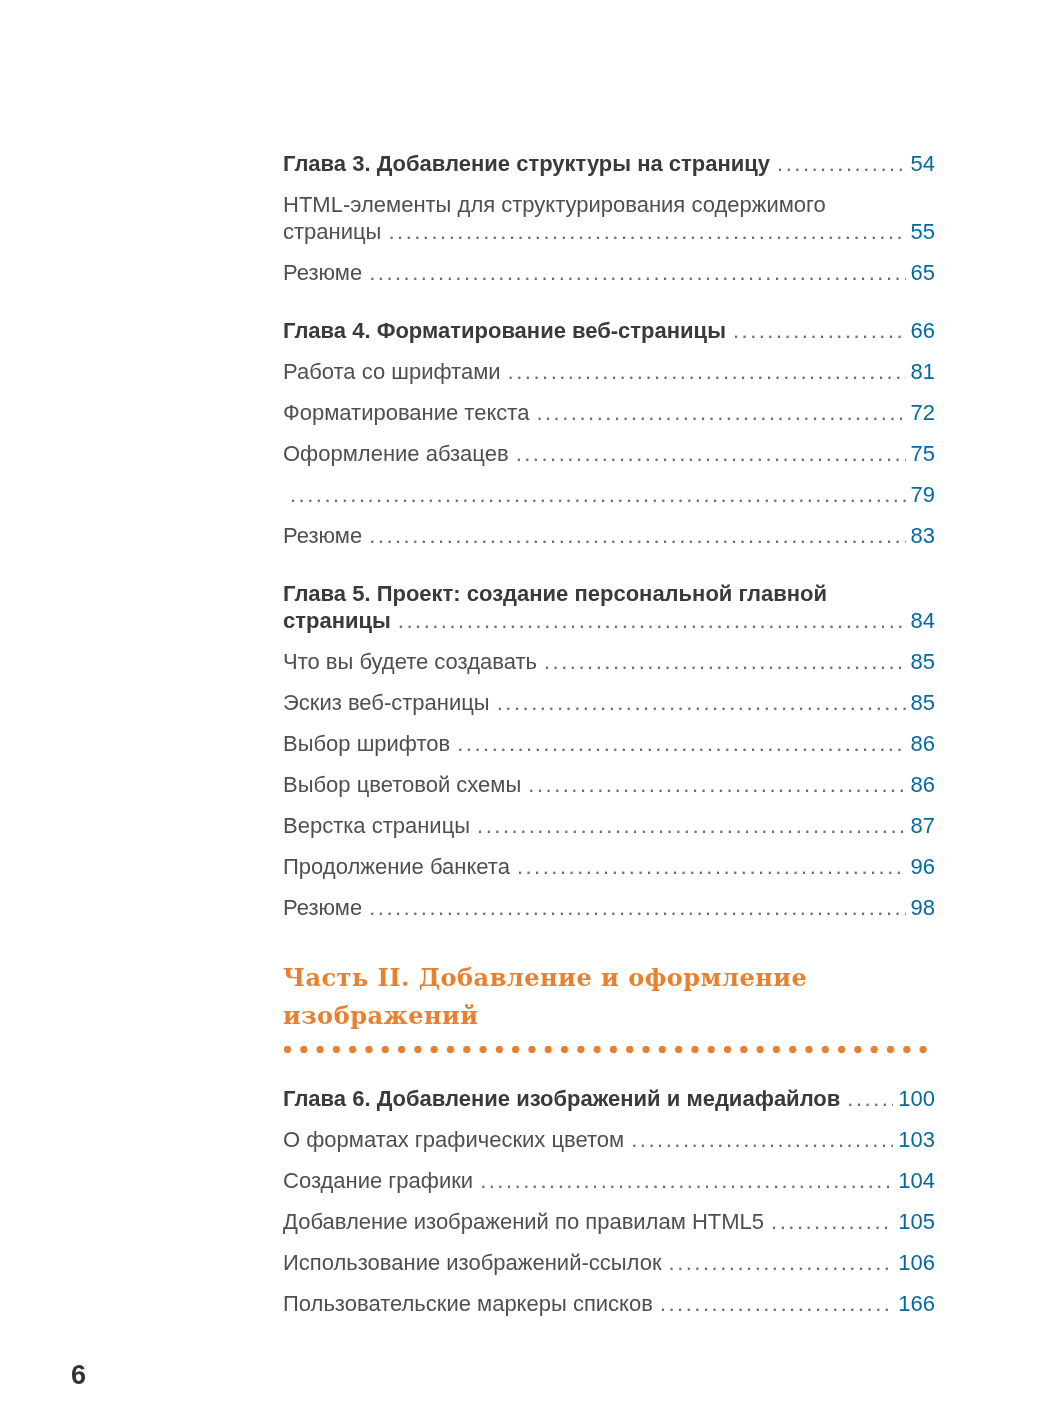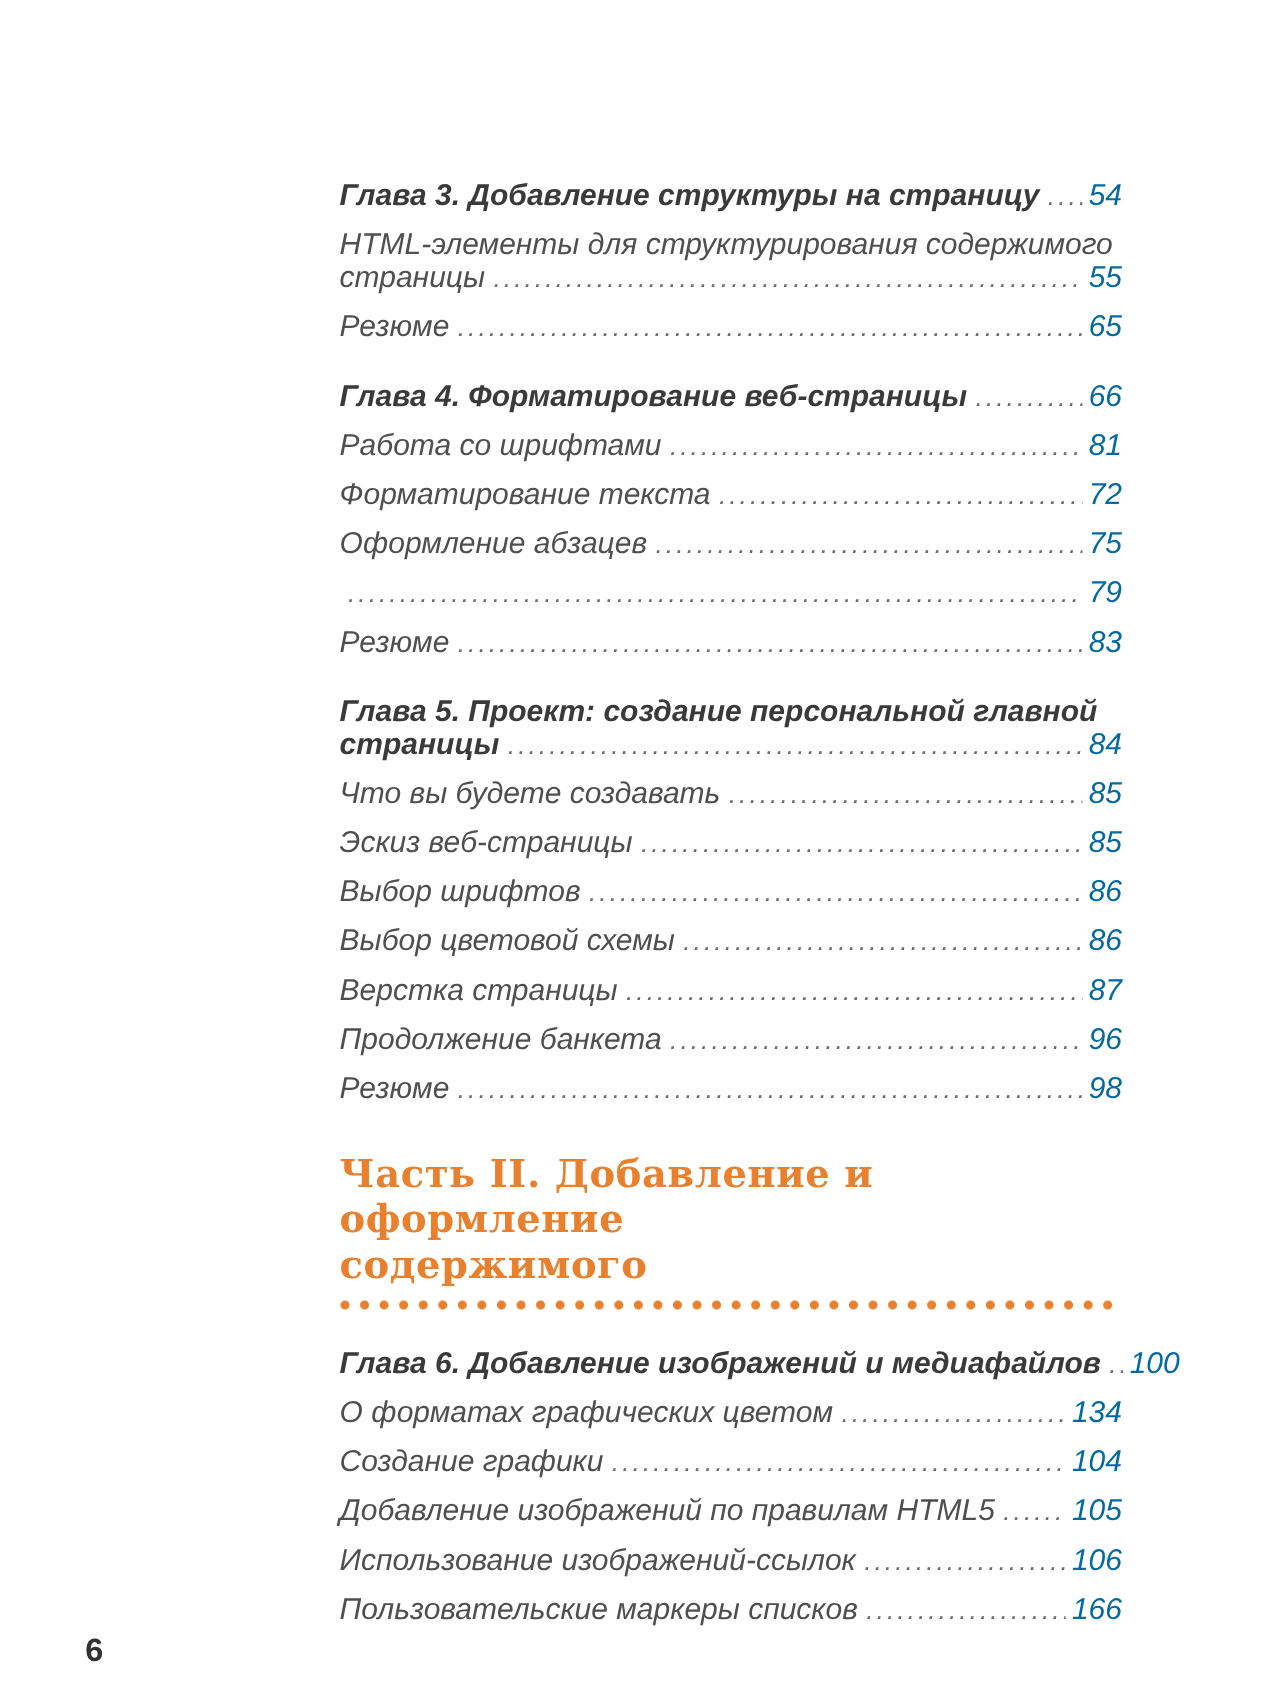--- a/index.html
+++ b/index.html
@@ -12,24 +12,23 @@
   }
   .page { position:absolute; inset:0; background:#ffffff; }
   .content {
     position:absolute;
     left:283px; top:150px;
     width:652px;
   }
   .entry { margin-bottom:14px; }
   .entry .t-line,
   .entry .dotrow {
-    font-size:25px;
+    font-size:22px;
     line-height:27px;
     color:#4f4f4f;
-    font-style:italic;
   }
   .dotrow { display:flex; align-items:baseline; }
   .dotrow .t { white-space:nowrap; }
   .leader {
     flex:1 1 auto;
     overflow:hidden;
     white-space:nowrap;
     margin:0 5px 0 7px;
     color:#6b6b6b;
     font-size:22px;
@@ -51,21 +50,21 @@
     font-weight:700;
     color:#3a3a3a;
   }
   .part-block {
     margin-top:38px;
     margin-bottom:20px;
   }
   .part-title {
     font-family:"DejaVu Serif","Liberation Serif",serif;
     font-weight:700;
-    font-size:32px;
+    font-size:24px;
     line-height:38px;
     letter-spacing:0.5px;
   }
   .part-rule {
     margin-top:10px;
     height:9px;
     background-image:radial-gradient(circle at 4.5px 4.5px, currentColor 3.5px, transparent 3.9px);
     background-size:16.3px 9px;
     background-repeat:repeat-x;
   }
@@ -197,35 +196,35 @@
       </div>
       <div class="entry sub">
         <div class="dotrow">
           <span class="t">Резюме</span>
           <span class="leader"></span>
           <span class="pg">98</span>
         </div>
       </div>
       <div class="part-block" style="color: rgb(232, 128, 46);">
         <div class="part-title">Часть II. Добавление и оформление</div>
-        <div class="part-title">содержимого</div>
+        <div class="part-title">изображений</div>
         <div class="part-rule"></div>
       </div>
       <div class="entry chapter">
         <div class="dotrow">
           <span class="t">Глава 6. Добавление изображений и медиафайлов</span>
           <span class="leader"></span>
           <span class="pg">100</span>
         </div>
       </div>
       <div class="entry sub">
         <div class="dotrow">
           <span class="t">О форматах графических цветом</span>
           <span class="leader"></span>
-          <span class="pg">134</span>
+          <span class="pg">103</span>
         </div>
       </div>
       <div class="entry sub">
         <div class="dotrow">
           <span class="t">Создание графики</span>
           <span class="leader"></span>
           <span class="pg">104</span>
         </div>
       </div>
       <div class="entry sub">

